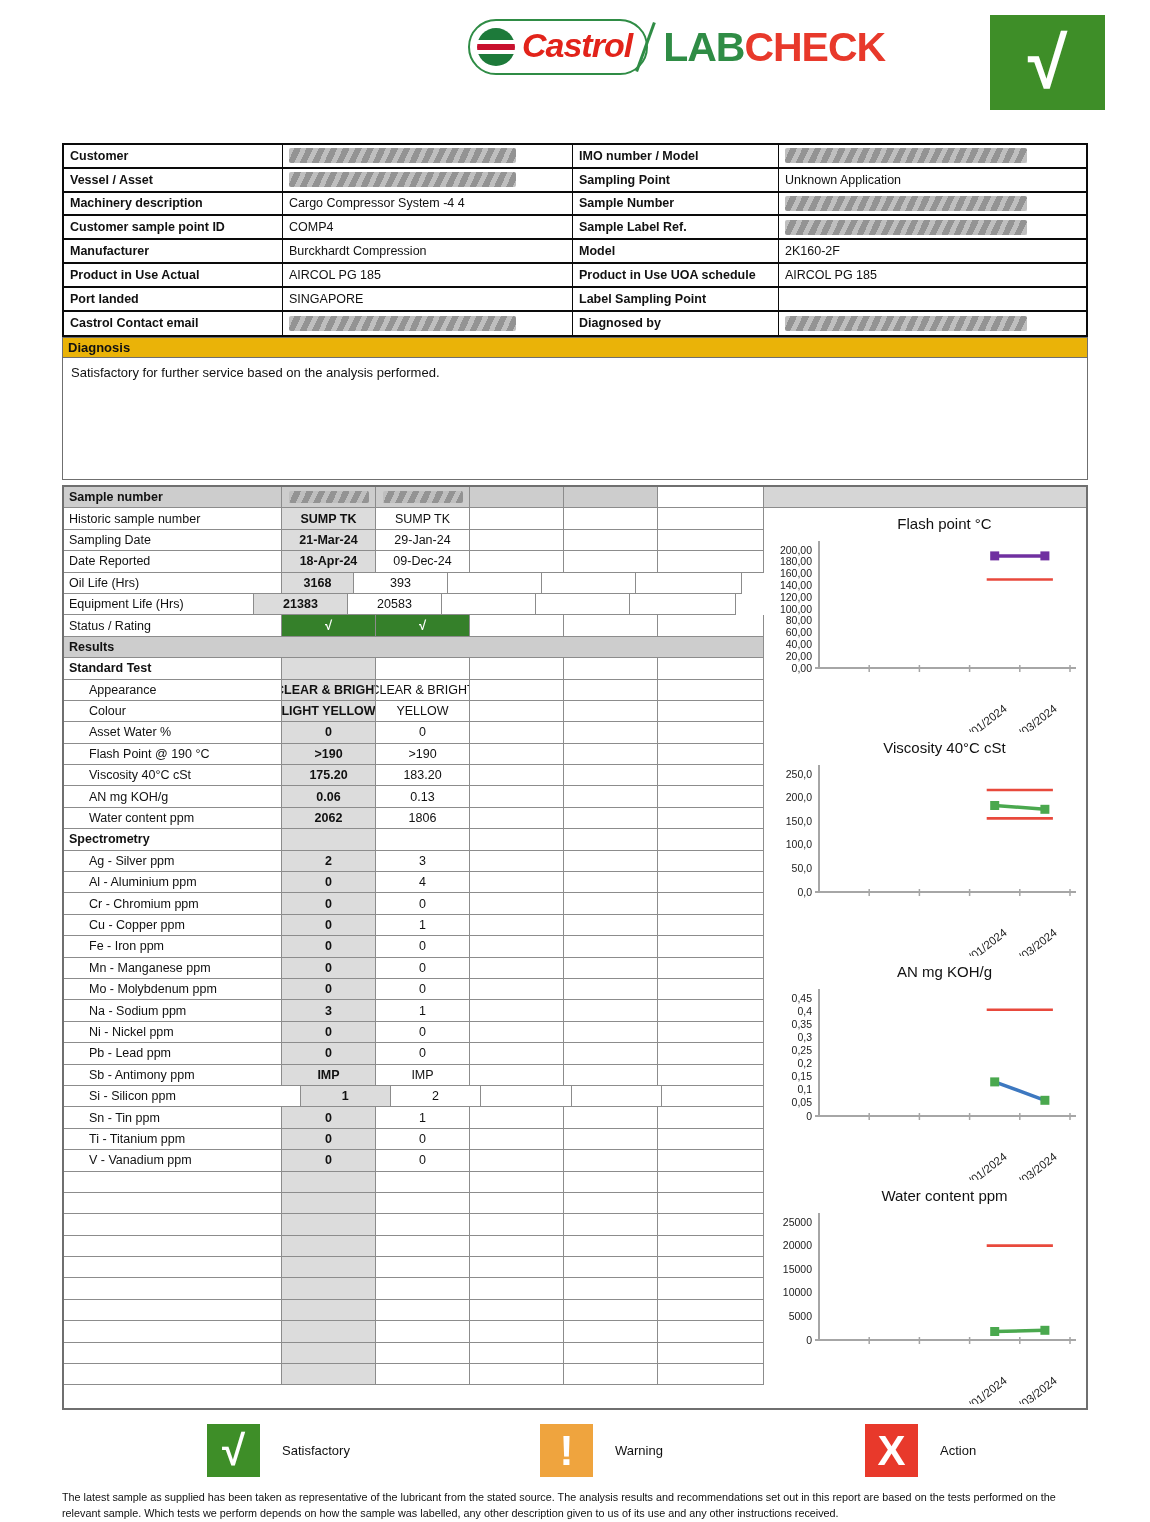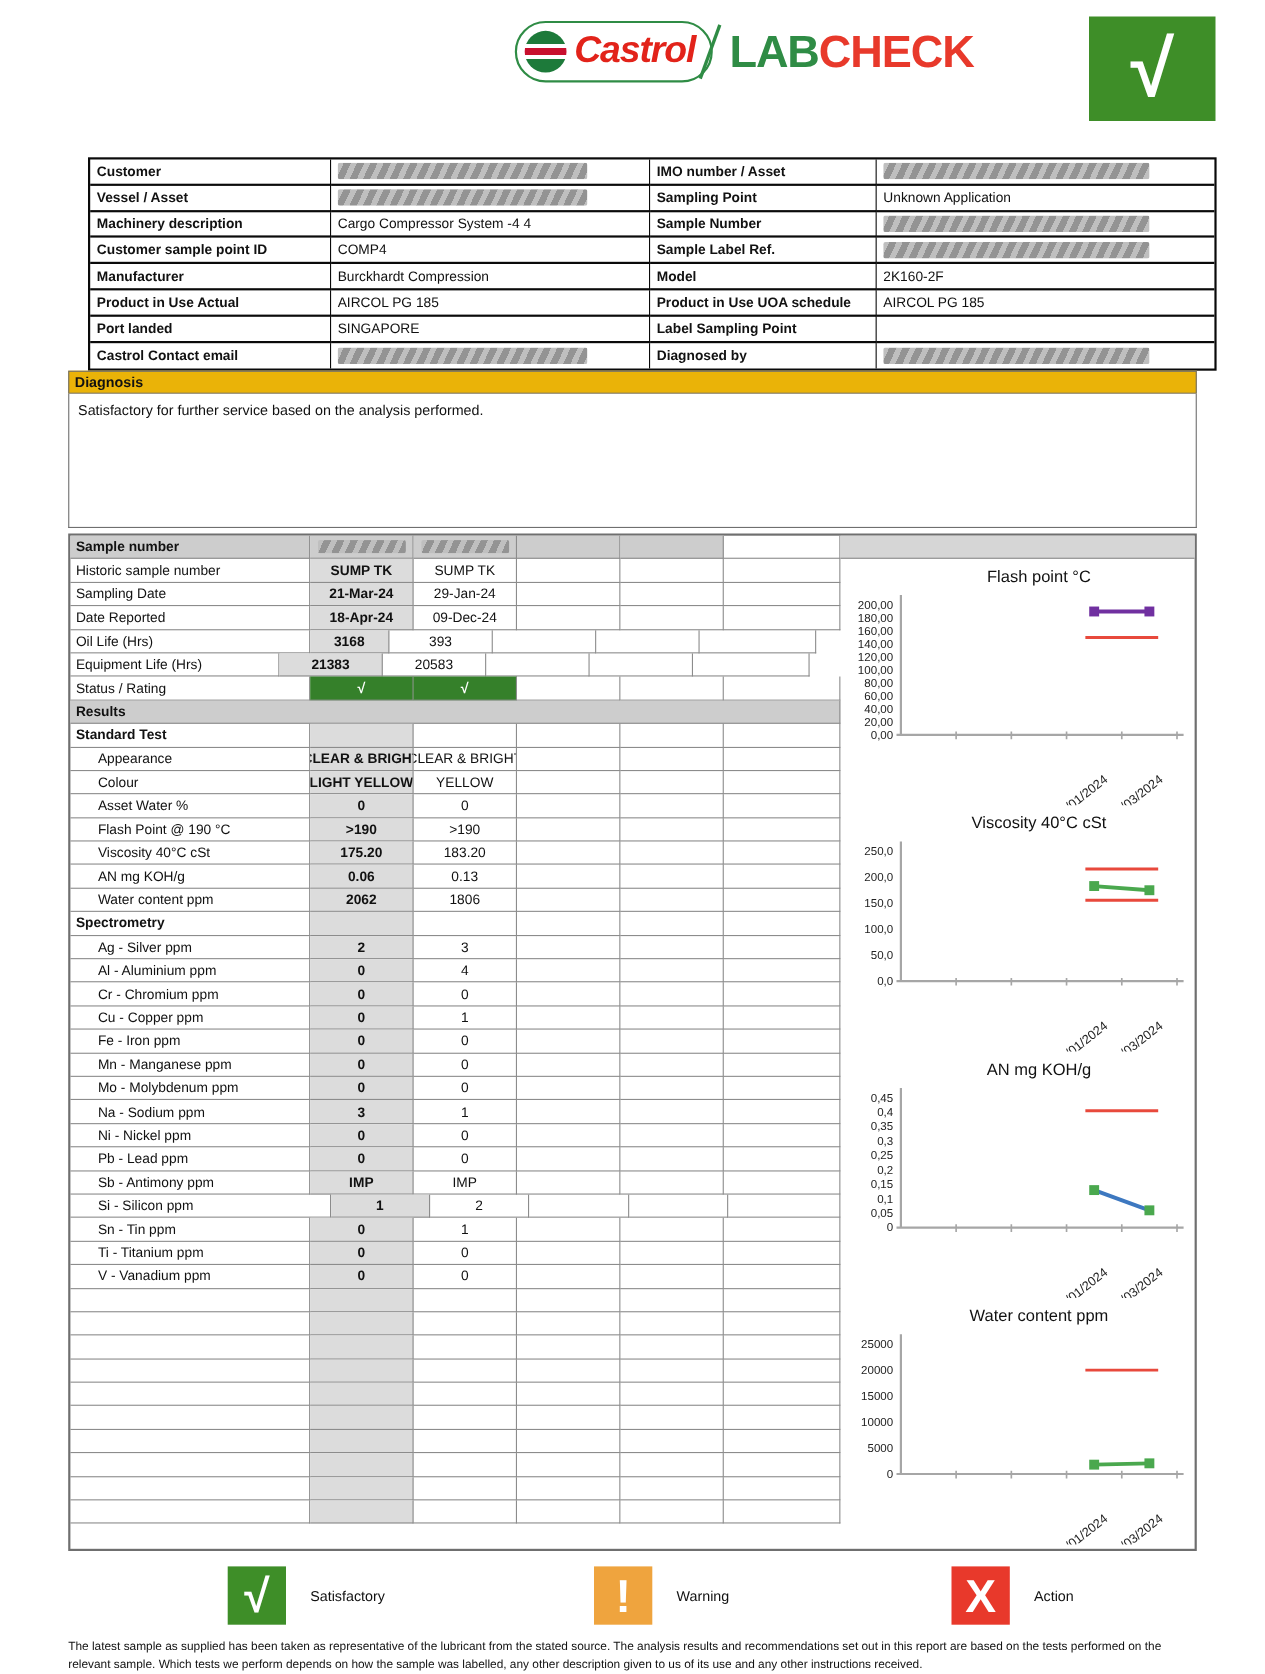--- a/index.html
+++ b/index.html
@@ -16,21 +16,21 @@
                 padding-bottom:4px;}
   .slash{width:3px;height:52px;background:#2f8c45;transform:rotate(20deg);margin-left:-4px;}
   .labcheck{font-size:41px;font-weight:bold;letter-spacing:-1px;margin-left:16px;}
   .lab{color:#2f8c45;}
   .check{color:#e8392b;}
   .status-box{position:absolute;left:990px;top:15px;width:115px;height:95px;
               display:flex;align-items:center;justify-content:center;
               color:#fff;font-size:72px;font-weight:bold;}
 
   
-  .info-table{position:absolute;left:80px;top:143px;width:1026px;box-sizing:border-box;
+  .info-table{position:absolute;left:62px;top:143px;width:1026px;box-sizing:border-box;
               border:2px solid #0a0a0a;display:grid;
               grid-template-columns:219px 290px 206px 1fr;grid-auto-rows:23.8px;}
   .icell{box-sizing:border-box;border-right:1px solid #0a0a0a;border-bottom:2px solid #0a0a0a;
          display:flex;align-items:center;padding:0 6px;font-size:12.5px;overflow:hidden;white-space:nowrap;}
   .icell.lbl{font-weight:bold;}
   .info-table .icell:nth-child(4n){border-right:none;}
   .info-table .icell:nth-last-child(-n+4){border-bottom:none;}
 
   .redact{display:inline-block;height:15px;width:82%;border-radius:2px;background:#a4a4a4;
           background-image:repeating-linear-gradient(115deg,rgba(255,255,255,.30) 0 5px,rgba(0,0,0,.10) 5px 11px);}
@@ -90,21 +90,21 @@
 
   <div class="status-box" id="statusbox" style="background: rgb(62, 142, 40);">
     <span>√</span>
   </div>
 
   <div class="info-table" id="info-table">
       <div class="icell lbl">Customer</div>
       <div class="icell val">
         <div class="redact"></div>
       </div>
-      <div class="icell lbl">IMO number / Asset</div>
+      <div class="icell lbl">IMO number / Model</div>
       <div class="icell val">
         <div class="redact"></div>
       </div>
       <div class="icell lbl">Vessel / Asset</div>
       <div class="icell val">
         <div class="redact"></div>
       </div>
       <div class="icell lbl">Sampling Point</div>
       <div class="icell val">Unknown Application</div>
       <div class="icell lbl">Machinery description</div>

